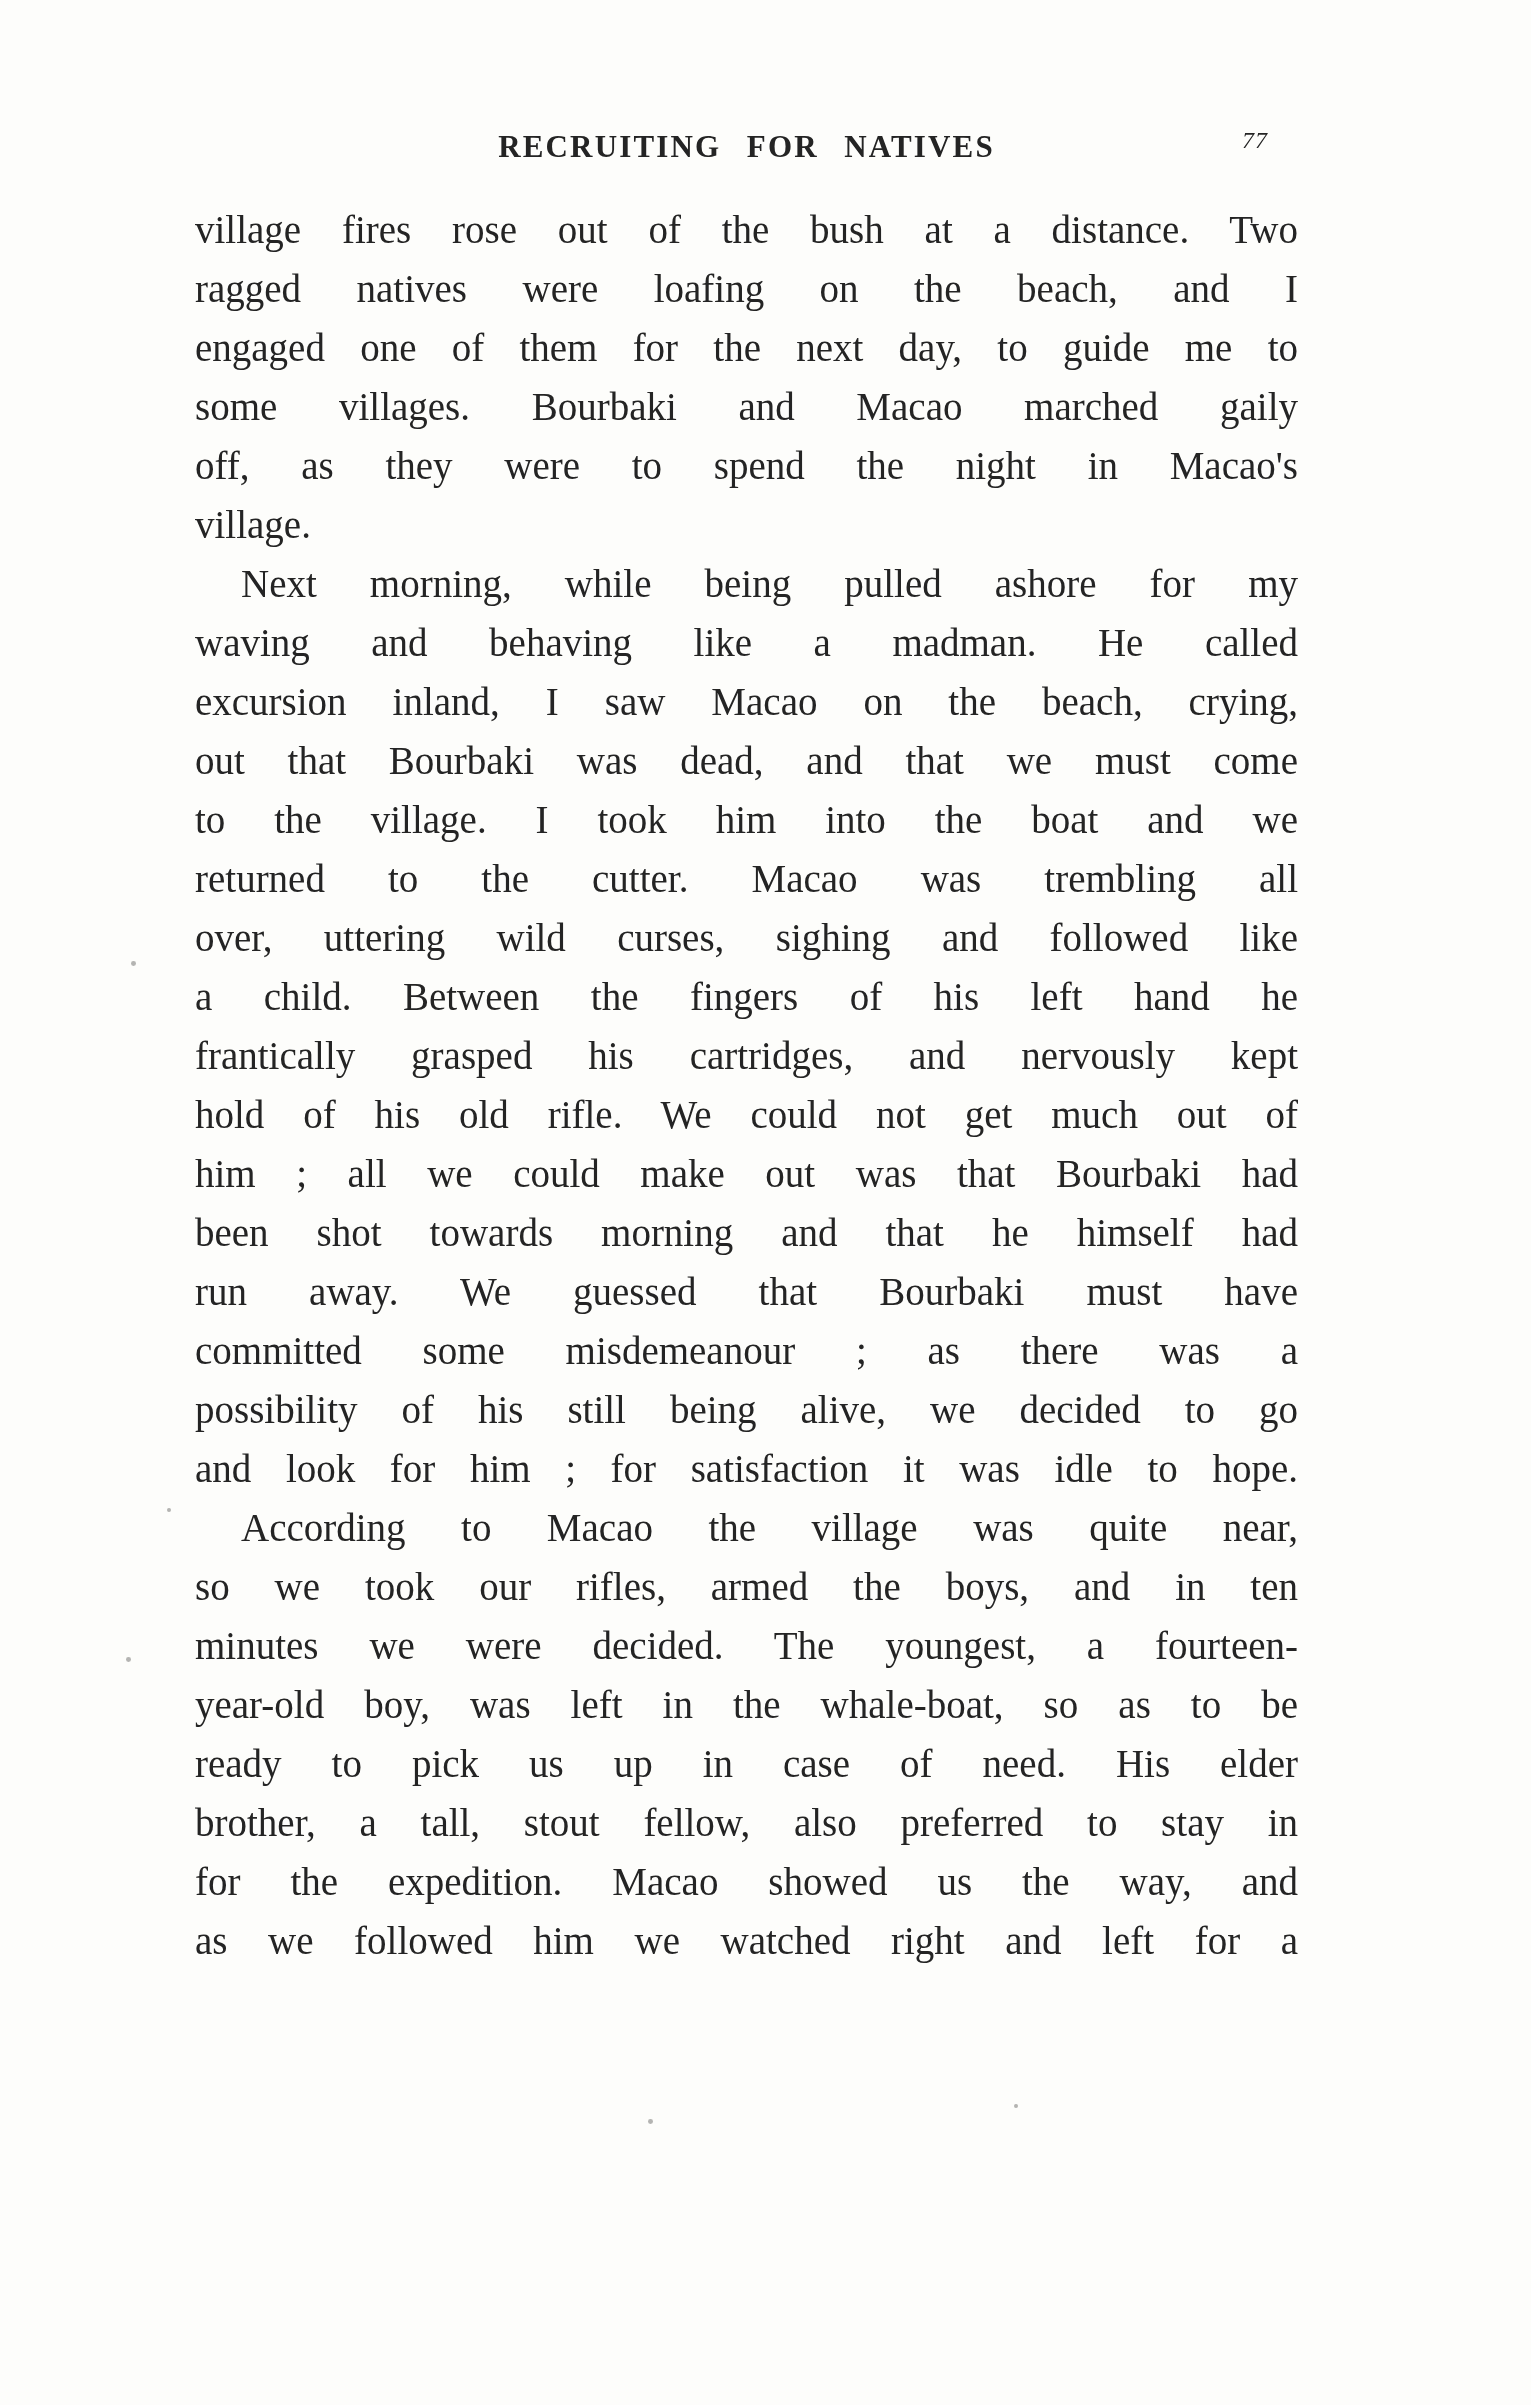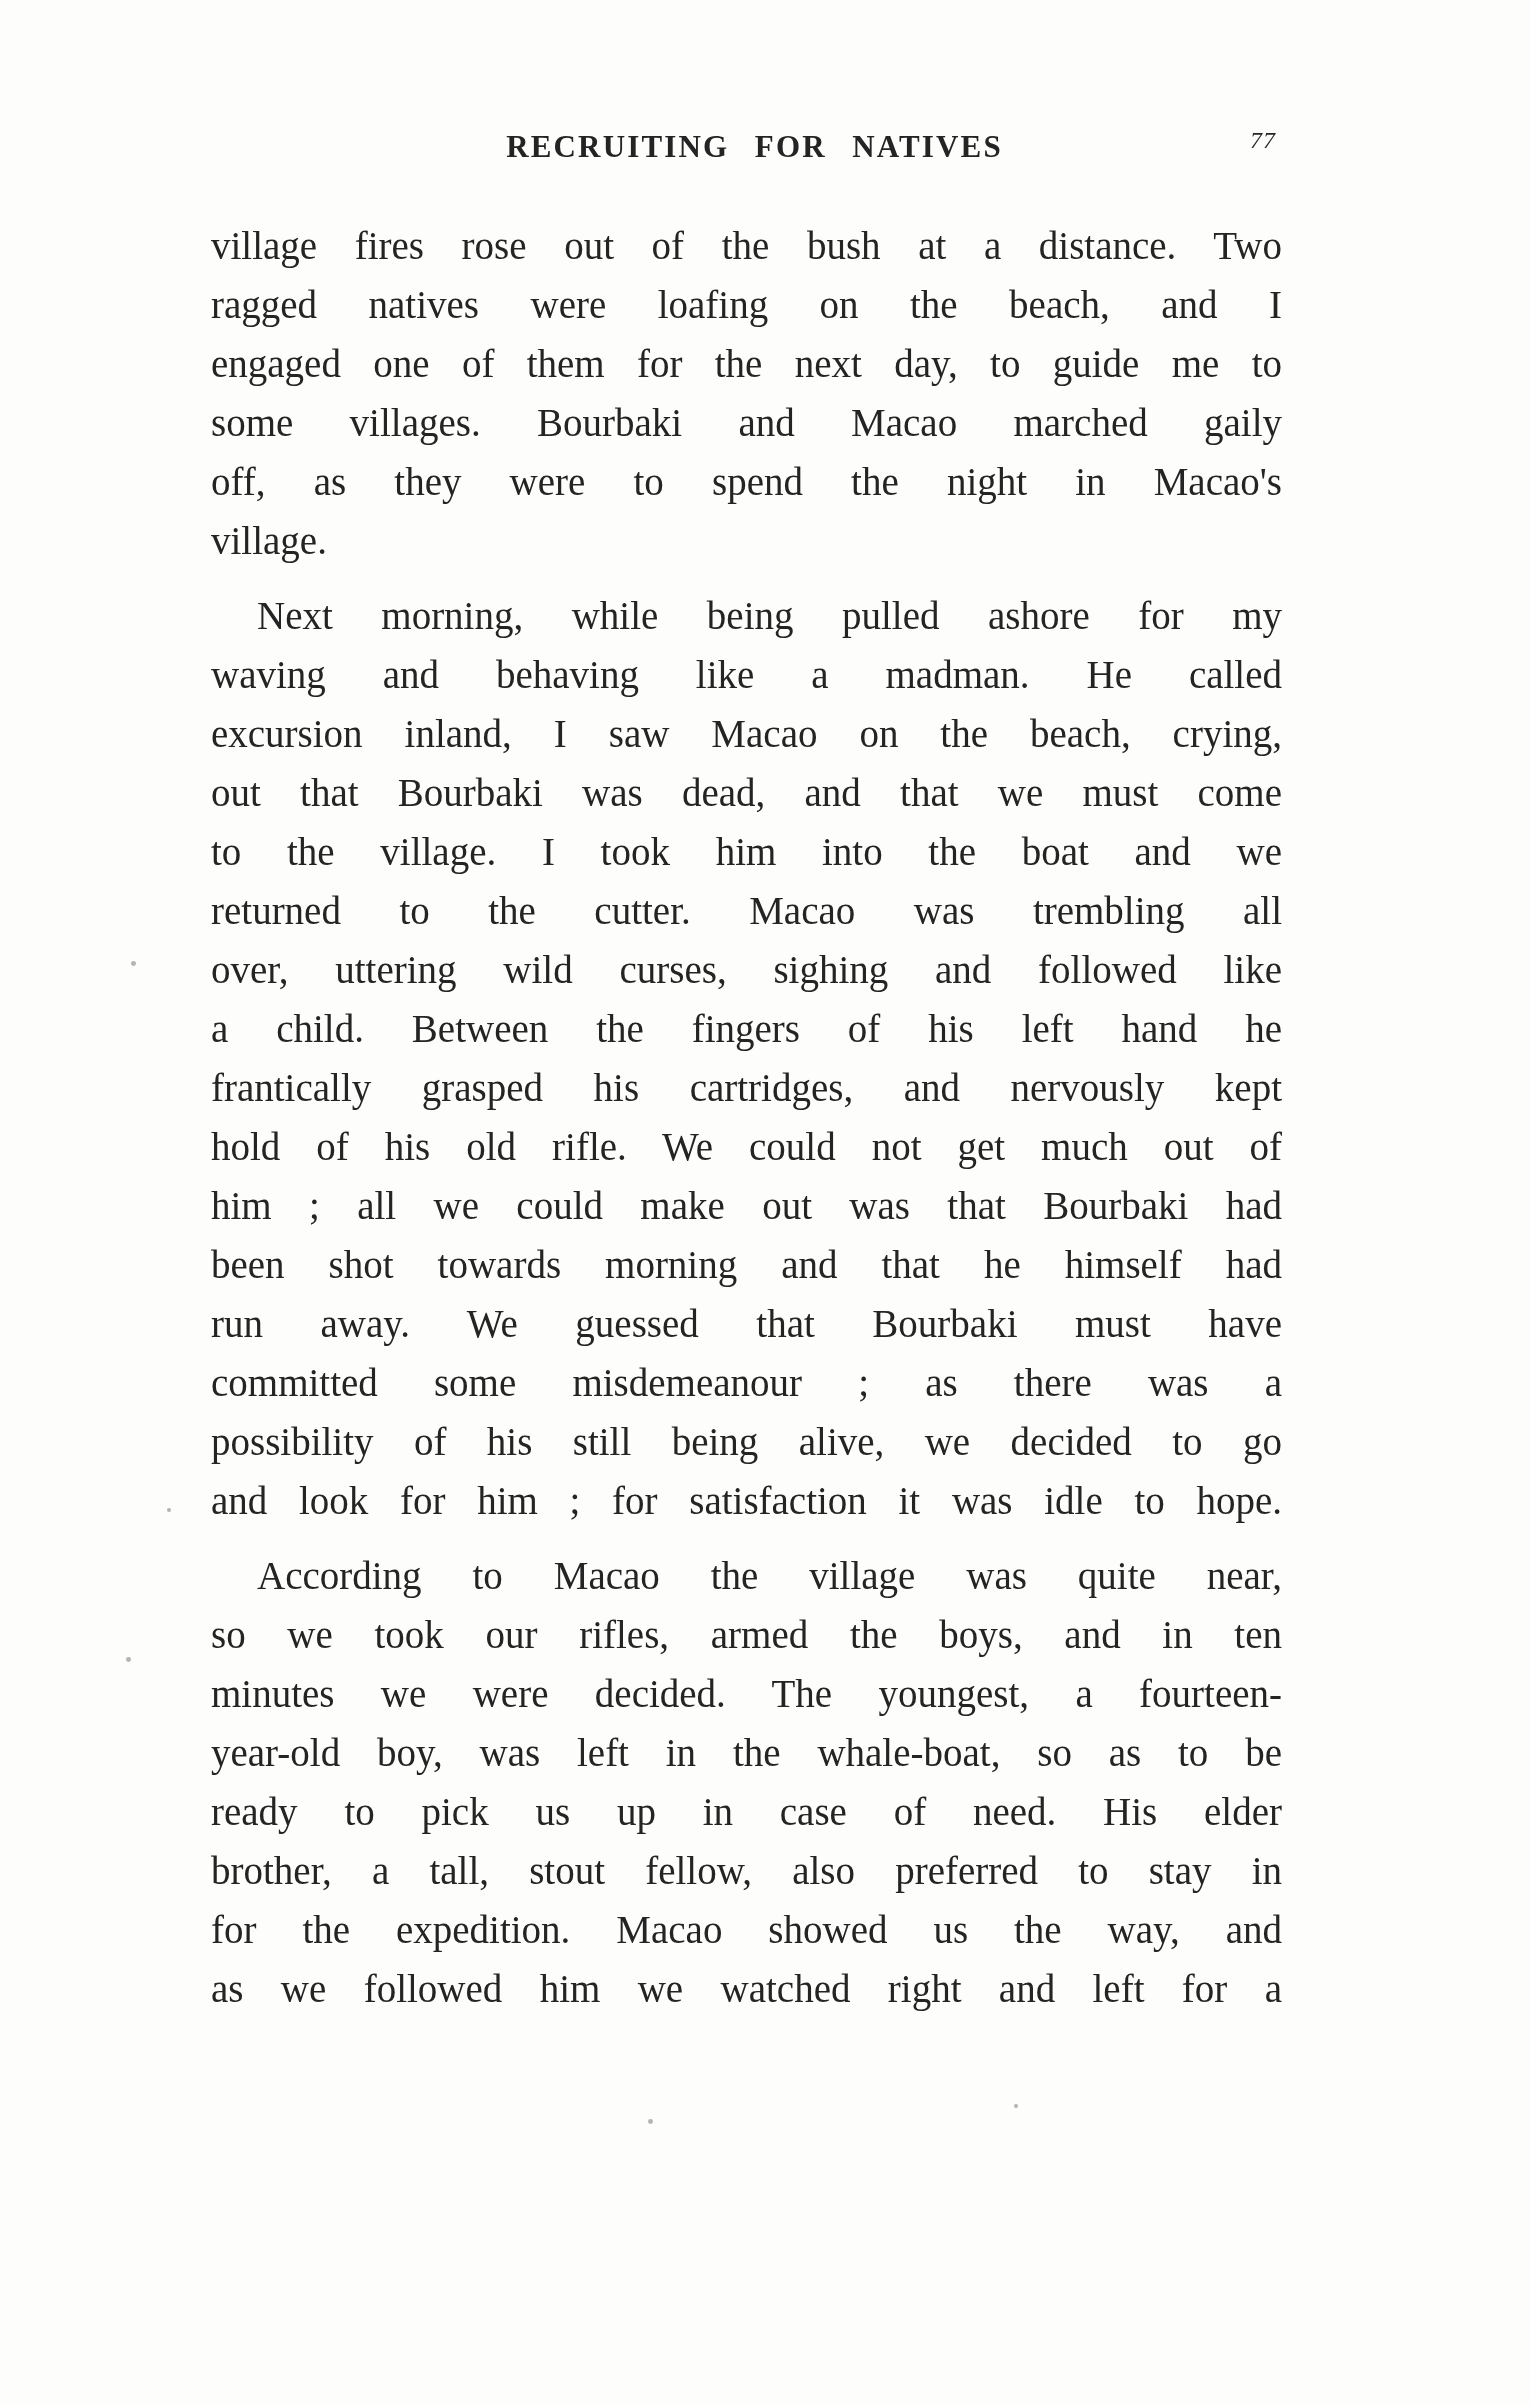--- a/index.html
+++ b/index.html
@@ -15,21 +15,21 @@
     color:var(--ink);
     overflow:hidden;
   }
   .page{
     position:relative;
     width:1531px; height:2405px;
     background:var(--paper);
   }
   .page-header{
     position:absolute;
-    left:203px; top:129px;
+    left:195px; top:129px;
     width:1103px; height:48px;
   }
   .running-title{
     text-align:center;
     font-size:31px;
     font-weight:bold;
     letter-spacing:0.07em;
     word-spacing:0.5em;
     color:var(--ink);
   }
@@ -39,21 +39,21 @@
     font-size:24px;
     font-style:italic;
     letter-spacing:0.04em;
     color:var(--ink);
   }
   .text-block{
     position:absolute;
     left:195px; top:200px;
     width:1103px;
   }
-  .paragraph{ margin:16px; }
+  .paragraph{ margin:0; }
   .line{
     height:59px;
     line-height:59px;
     font-size:39px;
     text-align:justify;
     text-align-last:justify;
     white-space:normal;
     color:var(--ink);
   }
   .line.indent{ text-indent:46px; }

